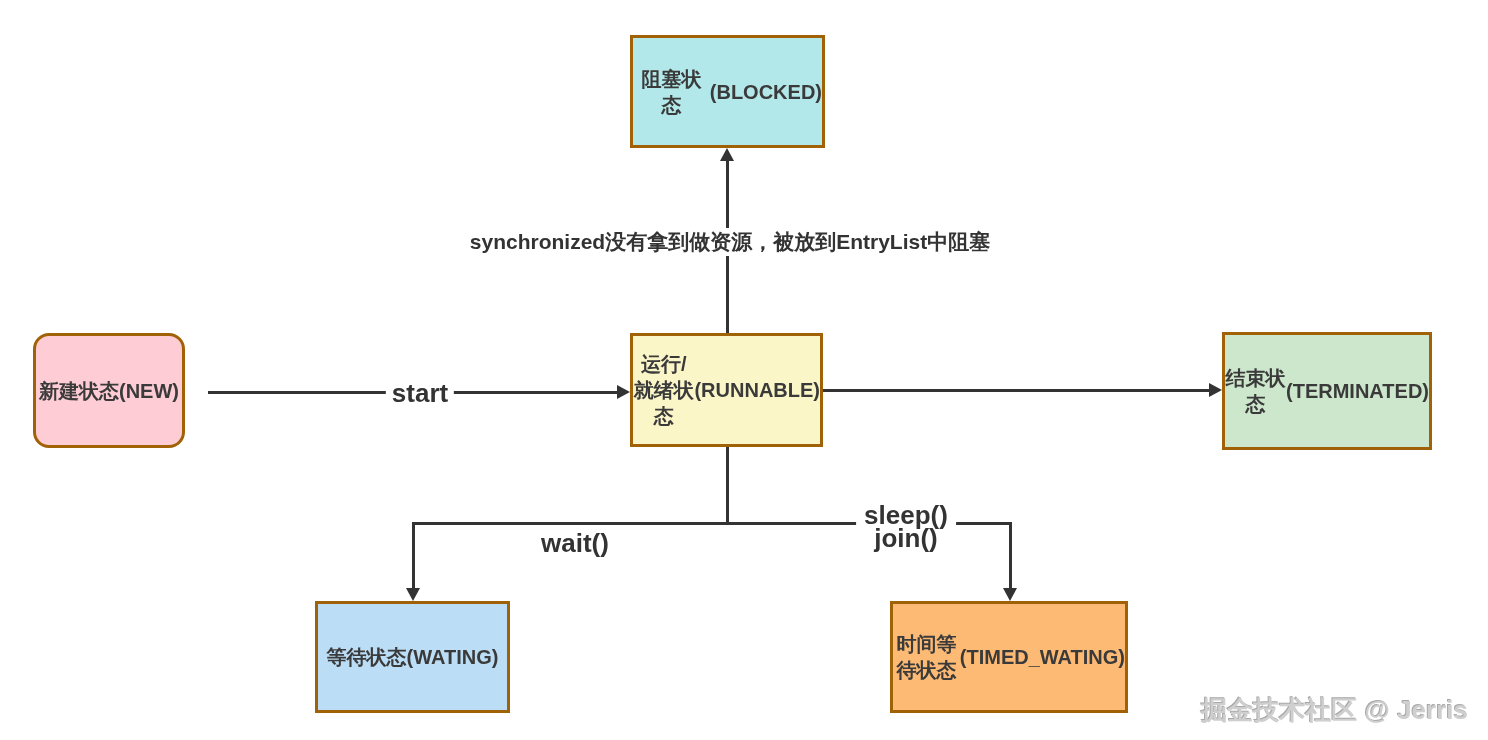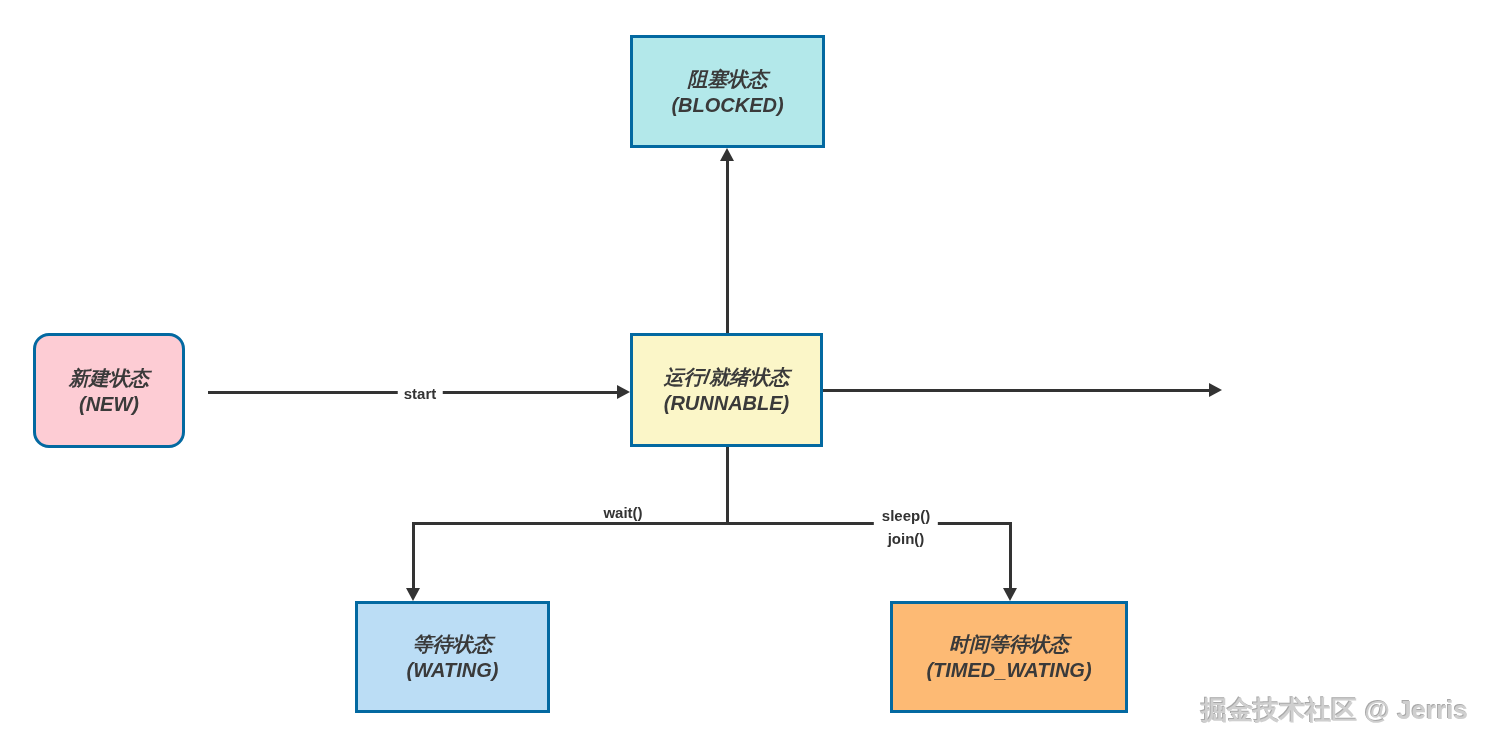--- a/index.html
+++ b/index.html
@@ -7,32 +7,32 @@
     position:relative;
     width:1488px;height:740px;
     background:#ffffff;
     overflow:hidden;
     font-family:"Liberation Sans","DejaVu Sans",sans-serif;
     color:#383838;
   }
   
   .node{
     position:absolute;
-    border:3px solid #0369a1;
+    border:3px solid #a16207;
     box-sizing:border-box;
-    display:flex;flex-direction:column;
+    display:flex;flex-direction:row;
     align-items:center;justify-content:center;
     font-weight:bold;font-size:20px;line-height:26px;
-    text-align:center;color:#3a3a3a;font-style:italic;
+    text-align:center;color:#3a3a3a;
   }
   #n-blocked      {left:630px;top:35px; width:195px;height:113px;background:#b3e8ea;}
   #n-new          {left:33px; top:333px;width:152px;height:115px;background:#fdccd4;border-radius:16px;}
   #n-runnable     {left:630px;top:333px;width:193px;height:114px;background:#fbf6c8;}
   #n-terminated   {left:1222px;top:332px;width:210px;height:118px;background:#cde7cc;}
-  #n-waiting      {left:315px;top:601px;width:195px;height:112px;background:#bbddf5;margin-left:40px;}
+  #n-waiting      {left:315px;top:601px;width:195px;height:112px;background:#bbddf5;}
   #n-timedwaiting {left:890px;top:601px;width:238px;height:112px;background:#fdba74;}
 
   
   .h-line,.v-line{position:absolute;background:#333333;}
   .h-line{height:3px;}
   .v-line{width:3px;}
   #ln-start   {left:208px;top:391px;width:412px;}
   #ln-term    {left:823px;top:389px;width:389px;}
   #ln-blocked {left:726px;top:157px;height:176px;}
   #ln-down    {left:726px;top:447px;height:78px;}
@@ -48,26 +48,26 @@
   #ar-start{left:617px; top:385px;}
   #ar-term {left:1209px;top:383px;}
   #ar-block{left:720px; top:148px;}
   #ar-wait {left:406px; top:588px;}
   #ar-timed{left:1003px;top:588px;}
 
   
   .edge-label{
     position:absolute;transform:translate(-50%,-50%);
     background:#ffffff;padding:0 6px;
-    font-weight:bold;font-size:15px;color:#333333;
+    font-weight:bold;font-size:26px;color:#333333;
     white-space:nowrap;text-align:center;
   }
   #lbl-start{left:420px;top:393px;}
   #lbl-sync {left:730px;top:242px;font-size:21px;}
-  #lbl-wait {left:575px;top:512px;margin-left:48px;}
+  #lbl-wait {left:575px;top:543px;}
   #lbl-sleepjoin{left:906px;top:527px;line-height:23px;padding:2px 8px;}
 
   
   .watermark{
     position:absolute;right:20px;bottom:12px;
     font-size:26px;font-weight:bold;
     color:#cfcfcf;
     text-shadow:-1px -1px 0 #a8a8a8, 1px 1px 0 #ffffff;
     white-space:nowrap;
     margin-left:41px;
@@ -86,20 +86,24 @@
   <div class="node" id="n-new">
     <div>新建状态</div>
     <div>(NEW)</div>
   </div>
 
   <div class="node" id="n-runnable">
     <div>运行/就绪状态</div>
     <div>(RUNNABLE)</div>
   </div>
 
+  <div class="node" id="n-terminated">
+    <div>结束状态</div>
+    <div>(TERMINATED)</div>
+  </div>
 
   <div class="node" id="n-waiting">
     <div>等待状态</div>
     <div>(WATING)</div>
   </div>
 
   <div class="node" id="n-timedwaiting">
     <div>时间等待状态</div>
     <div>(TIMED_WATING)</div>
   </div>
@@ -112,20 +116,21 @@
   <div class="v-line" id="ln-ldrop"></div>
   <div class="v-line" id="ln-rdrop"></div>
 
   <div class="arrow arrow-right" id="ar-start"></div>
   <div class="arrow arrow-right" id="ar-term"></div>
   <div class="arrow arrow-up" id="ar-block"></div>
   <div class="arrow arrow-down" id="ar-wait"></div>
   <div class="arrow arrow-down" id="ar-timed"></div>
 
   <div class="edge-label" id="lbl-start">start</div>
+  <div class="edge-label" id="lbl-sync">synchronized没有拿到做资源，被放到EntryList中阻塞</div>
   <div class="edge-label" id="lbl-wait">wait()</div>
   <div class="edge-label" id="lbl-sleepjoin">
     <div>sleep()</div>
     <div>join()</div>
   </div>
 
   <div class="watermark">掘金技术社区 @ Jerris</div>
 
 </div>
 

